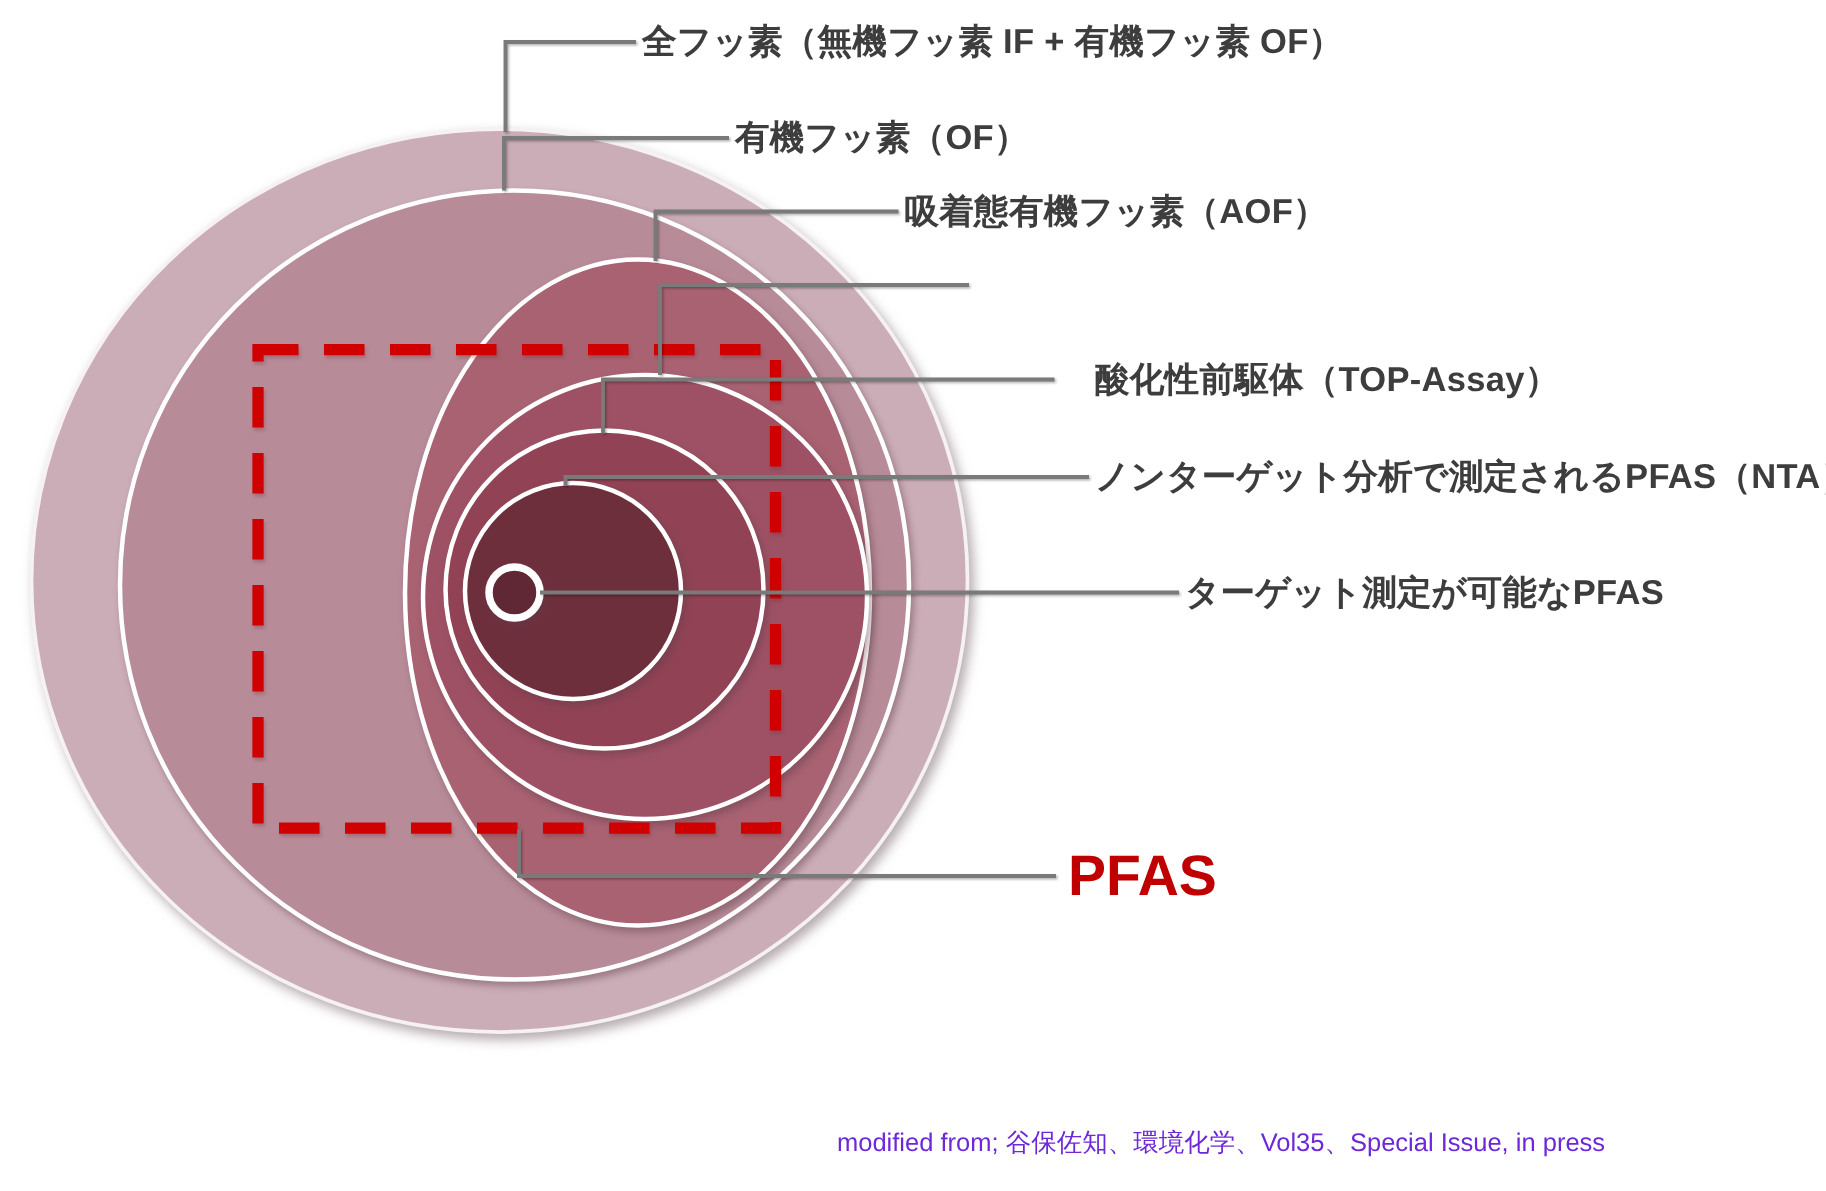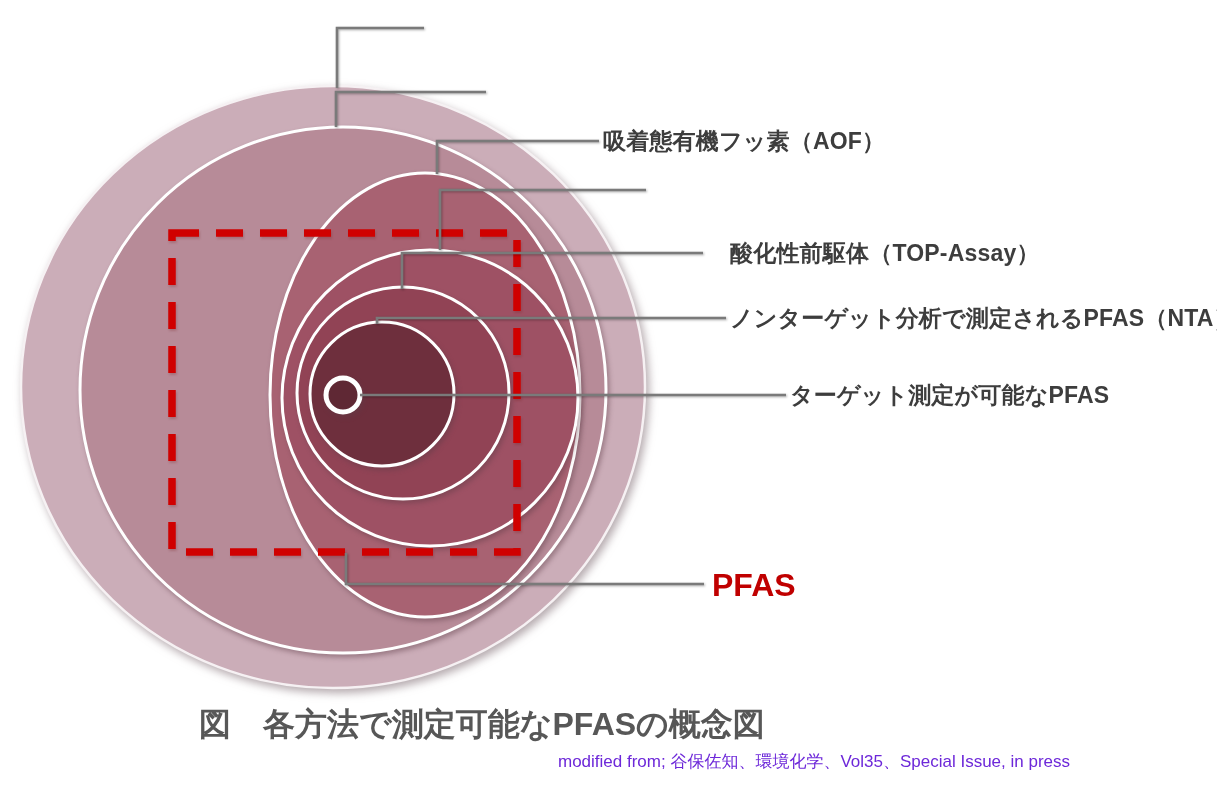--- a/index.html
+++ b/index.html
@@ -44,21 +44,21 @@
     transform: translateY(-50%);
     white-space: nowrap;
     font-size: 23px;
     font-weight: 600;
     color: #3d3d3d;
     letter-spacing: 0.2px;
   }
   .pfas-label {
     position: absolute;
     transform: translateY(-50%);
-    font-size: 32px;
+    font-size: 38px;
     font-weight: 600;
     color: #c00000;
     white-space: nowrap;
   }
   .caption {
     position: absolute;
     font-size: 32px;
     font-weight: 700;
     color: #575757;
     white-space: nowrap;
@@ -97,30 +97,31 @@
     <polyline class="leader" points="424,28 337,28 337,88"></polyline>
     <polyline class="leader" points="486,92 336,92 336,127"></polyline>
     <polyline class="leader" points="599,141 437,141 437,174"></polyline>
     <polyline class="leader" points="646,190 440,190 440,250"></polyline>
     <polyline class="leader" points="703,253 402,253 402,289"></polyline>
     <polyline class="leader" points="726,318 377,318 377,324"></polyline>
     <polyline class="leader" points="786,395 360,395"></polyline>
     <polyline class="leader" points="346,553 346,584 704,584"></polyline>
   </svg>
 
+  <div class="callout" style="left:428px; top:28px;">全フッ素（無機フッ素 IF + 有機フッ素 OF）</div>
 
+  <div class="callout" style="left:490px; top:92px;">有機フッ素（OF）</div>
 
   <div class="callout" style="left:603px; top:141px;">吸着態有機フッ素（AOF）</div>
 
 
   <div class="callout" style="left:730px; top:253px;">酸化性前駆体（TOP-Assay）</div>
 
   <div class="callout" style="left:730px; top:318px;">ノンターゲット分析で測定されるPFAS（NTA）</div>
 
   <div class="callout" style="left:790px; top:395px;">ターゲット測定が可能なPFAS</div>
 
   <div class="pfas-label" style="left:712px; top:585px;">PFAS</div>
 
-  <div class="caption" style="left:199px; top:703px;">図　各方法で測定可能なPFASの概念図</div>
 
   <div class="credit" style="left:558px; top:750px;">modified from; 谷保佐知、環境化学、Vol35、Special Issue, in press</div>
 
 </div>
 
 </body></html>

